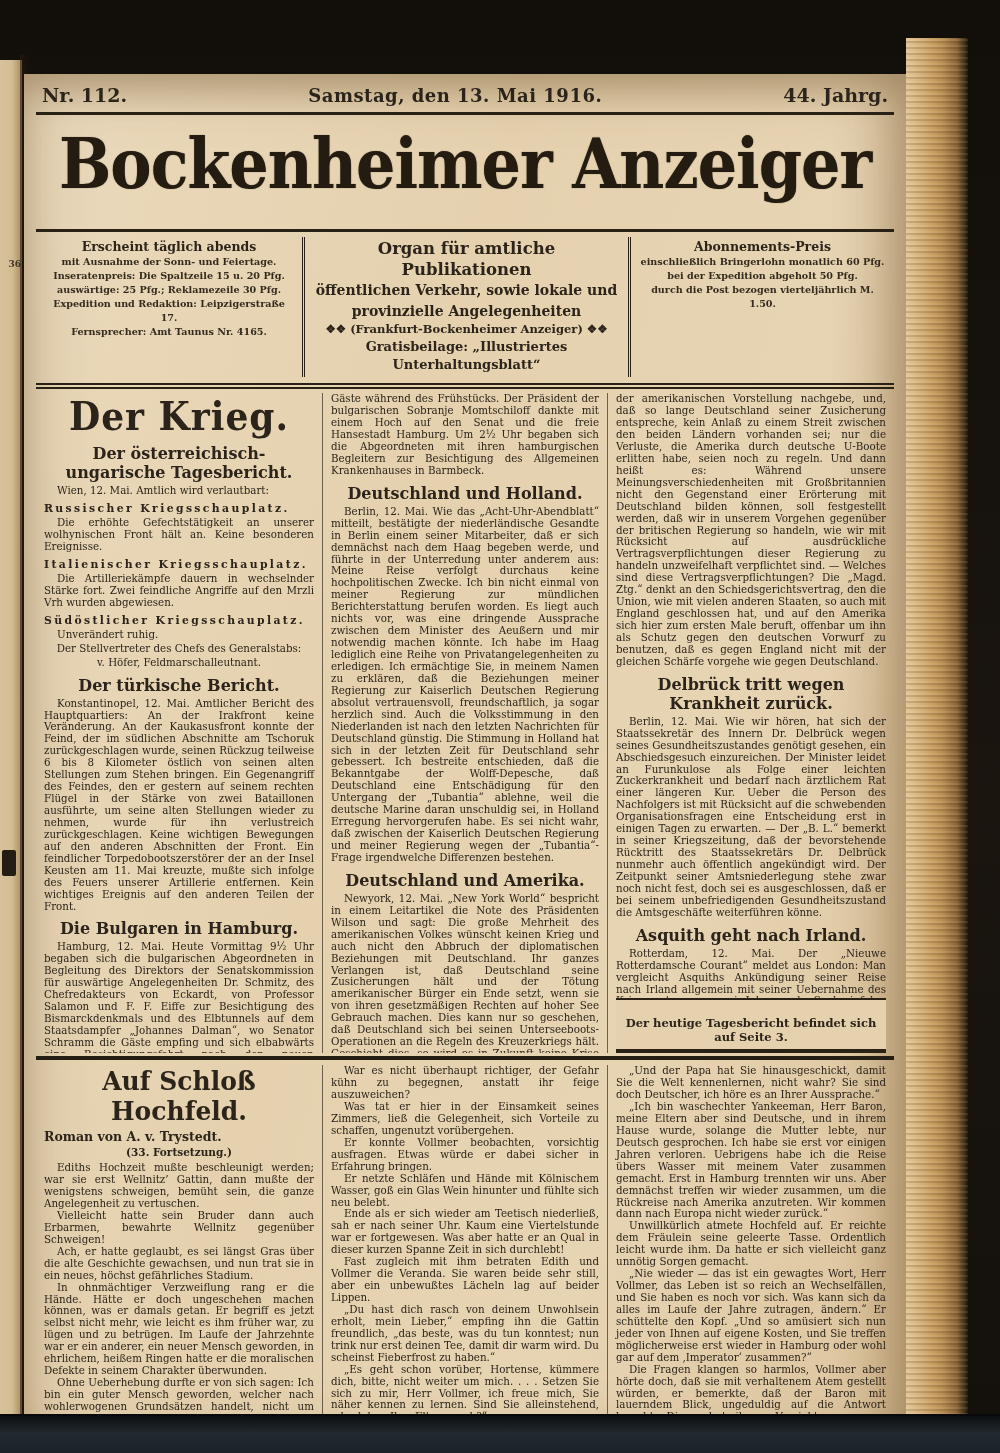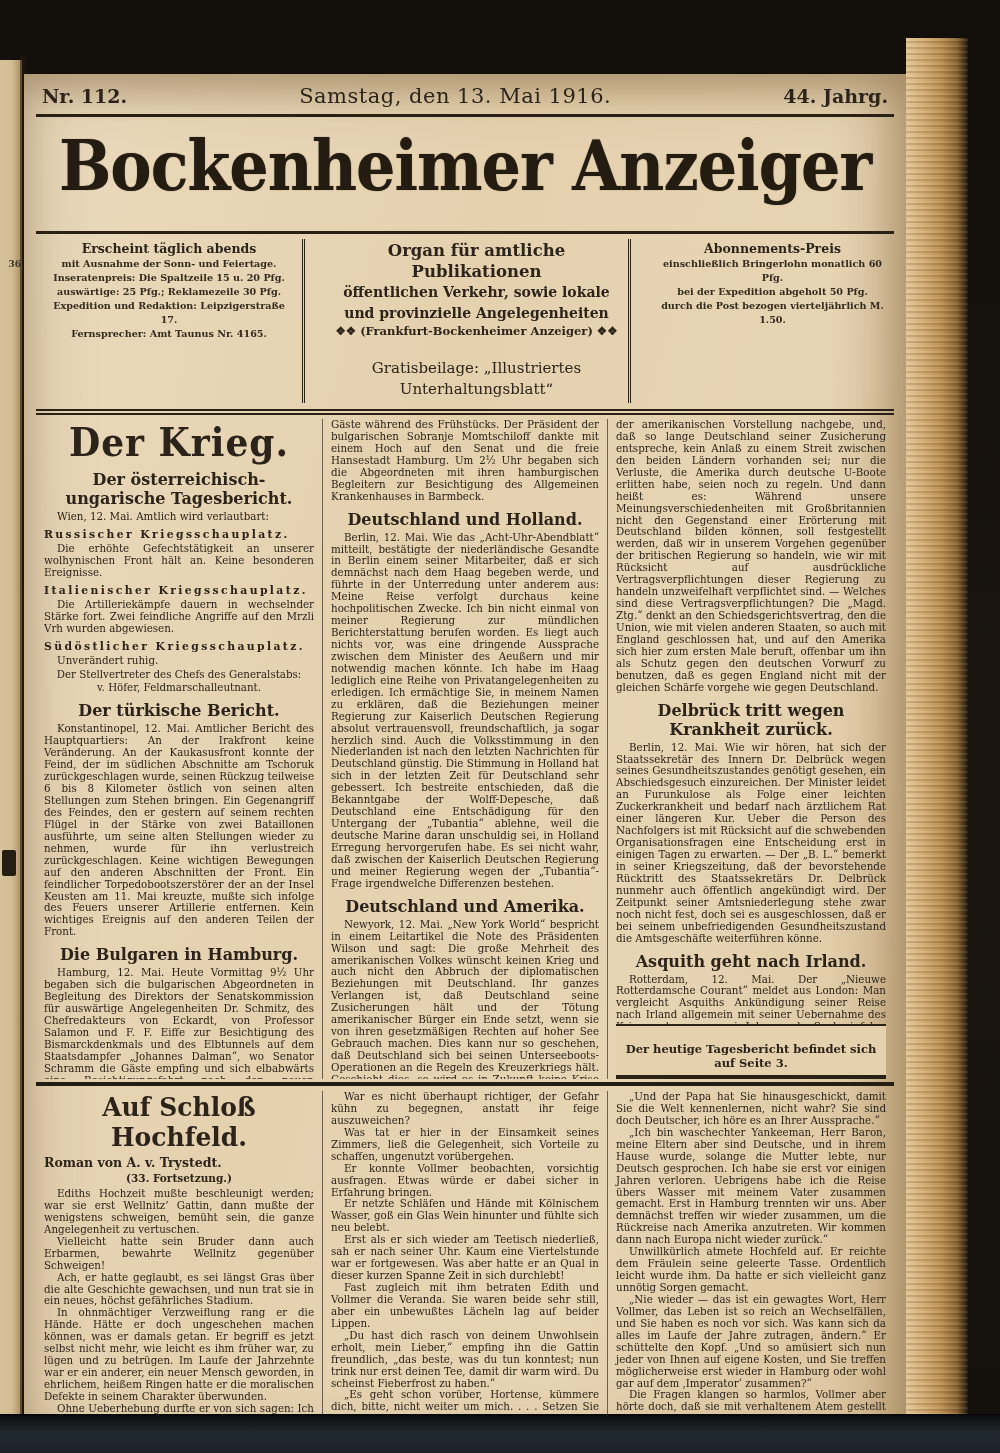--- a/index.html
+++ b/index.html
@@ -29,35 +29,35 @@
 
   
   .page{position:absolute;left:24px;top:74px;width:882px;height:1380px;color:#2c241a;
       background:linear-gradient(105deg,#ead9bc 0%,#e5d1ae 40%,#e7d4b3 70%,#dcc49d 100%);
       box-shadow:inset 0 0 70px rgba(95,62,20,.28), inset -28px 0 45px rgba(120,80,30,.22), inset 0 18px 30px rgba(90,60,20,.18);
       padding:6px 12px 10px;box-sizing:border-box;}
 
   .issue-line{display:flex;justify-content:space-between;align-items:baseline;
       border-bottom:3px solid #2a2116;padding:4px 6px 6px;}
   .issue-no,.volume{font-size:19px;font-weight:bold;}
-  .date-line{font-size:21px;font-weight:normal;letter-spacing:.5px;}
+  .date-line{font-size:18px;font-weight:bold;letter-spacing:.5px;}
 
   .paper-title{margin:8px 0 6px;text-align:center;font-size:62px;font-weight:bold;letter-spacing:-1px;
       transform:scaleY(1.12);transform-origin:top;color:#241c11;text-shadow:0 0 1px rgba(35,25,10,.6);height:92px;}
 
   .infobox{display:grid;grid-template-columns:31% 38% 31%;border-top:3px solid #2a2116;border-bottom:6px double #2a2116;
       margin-top:14px;padding:5px 0 6px;}
   .infobox .cell{padding:2px 8px;text-align:center;}
-  .infobox .cell + .cell{border-left:3px double #2a2116;padding-left:28px;}
+  .infobox .cell + .cell{border-left:3px double #2a2116;}
   .ib-small{font-size:9.6px;line-height:1.45;font-weight:bold;color:#342b1e;}
   .ib-head{font-size:12.5px;font-weight:bold;line-height:1.3;}
   .ib-organ1{font-size:16.5px;font-weight:bold;line-height:1.25;}
   .ib-organ2{font-size:14px;font-weight:bold;line-height:1.45;}
   .ib-organ3{font-size:11.5px;font-weight:bold;line-height:1.45;}
-  .ib-organ4{font-size:15px;font-weight:normal;line-height:1.45;margin-top:18px;}
+  .ib-organ4{font-size:13px;font-weight:bold;line-height:1.45;}
 
   .cols{display:grid;grid-template-columns:1fr 1fr 1fr;}
   .col{padding:0 8px;overflow:hidden;}
   .col.mid{border-left:1px solid rgba(42,33,22,.65);border-right:1px solid rgba(42,33,22,.65);}
   .war .col{height:660px;}
   .war{margin-top:4px;}
   .col3wrap{position:relative;}
 
   h2.krieg{font-size:36px;text-align:center;margin:2px 0 6px;transform:scaleY(1.08);letter-spacing:1px;}
   h3.art{font-size:16px;text-align:center;margin:7px 0 3px;}
@@ -186,21 +186,21 @@
         <p>In ohnmächtiger Verzweiflung rang er die Hände. Hätte er doch ungeschehen machen können, was er damals getan. Er begriff es jetzt selbst nicht mehr, wie leicht es ihm früher war, zu lügen und zu betrügen. Im Laufe der Jahrzehnte war er ein anderer, ein neuer Mensch geworden, in ehrlichem, heißem Ringen hatte er die moralischen Defekte in seinem Charakter überwunden.</p>
         <p>Ohne Ueberhebung durfte er von sich sagen: Ich bin ein guter Mensch geworden, welcher nach wohlerwogenen Grundsätzen handelt, nicht um eine Linie von den Gepflogenheiten eines Ehrenmannes abweicht.</p>
         <p>Beruhigte ihn diese Sicherheit und Gewißheit einigermaßen, so änderte das allerdings an der gegenwärtigen Sachlage nichts. Die Vergangenheit hob drohend ihr Haupt, die Schuld verlangte Sühne.</p>
 
       </div>
       <div class="col mid">
         <p>War es nicht überhaupt richtiger, der Gefahr kühn zu begegnen, anstatt ihr feige auszuweichen?</p>
         <p>Was tat er hier in der Einsamkeit seines Zimmers, ließ die Gelegenheit, sich Vorteile zu schaffen, ungenutzt vorübergehen.</p>
         <p>Er konnte Vollmer beobachten, vorsichtig ausfragen. Etwas würde er dabei sicher in Erfahrung bringen.</p>
         <p>Er netzte Schläfen und Hände mit Kölnischem Wasser, goß ein Glas Wein hinunter und fühlte sich neu belebt.</p>
-        <p>Erst als er sich wieder am Teetisch niederließ, sah er nach seiner Uhr. Kaum eine Viertelstunde war er fortgewesen. Was aber hatte er an Qual in dieser kurzen Spanne Zeit in sich durchlebt!</p>
+        <p>Ende als er sich wieder am Teetisch niederließ, sah er nach seiner Uhr. Kaum eine Viertelstunde war er fortgewesen. Was aber hatte er an Qual in dieser kurzen Spanne Zeit in sich durchlebt!</p>
         <p>Fast zugleich mit ihm betraten Edith und Vollmer die Veranda. Sie waren beide sehr still, aber ein unbewußtes Lächeln lag auf beider Lippen.</p>
         <p>„Du hast dich rasch von deinem Unwohlsein erholt, mein Lieber,“ empfing ihn die Gattin freundlich, „das beste, was du tun konntest; nun trink nur erst deinen Tee, damit dir warm wird. Du scheinst Fieberfrost zu haben.“</p>
         <p>„Es geht schon vorüber, Hortense, kümmere dich, bitte, nicht weiter um mich. . . . Setzen Sie sich zu mir, Herr Vollmer, ich freue mich, Sie näher kennen zu lernen. Sind Sie alleinstehend, oder leben Ihre Eltern noch?“</p>
 
       </div>
       <div class="col">
         <p>„Und der Papa hat Sie hinausgeschickt, damit Sie die Welt kennenlernen, nicht wahr? Sie sind doch Deutscher, ich höre es an Ihrer Aussprache.“</p>
         <p>„Ich bin waschechter Yankeeman, Herr Baron, meine Eltern aber sind Deutsche, und in ihrem Hause wurde, solange die Mutter lebte, nur Deutsch gesprochen. Ich habe sie erst vor einigen Jahren verloren. Uebrigens habe ich die Reise übers Wasser mit meinem Vater zusammen gemacht. Erst in Hamburg trennten wir uns. Aber demnächst treffen wir wieder zusammen, um die Rückreise nach Amerika anzutreten. Wir kommen dann nach Europa nicht wieder zurück.“</p>
         <p>Unwillkürlich atmete Hochfeld auf. Er reichte dem Fräulein seine geleerte Tasse. Ordentlich leicht wurde ihm. Da hatte er sich vielleicht ganz unnötig Sorgen gemacht.</p>
         <p>„Nie wieder — das ist ein gewagtes Wort, Herr Vollmer, das Leben ist so reich an Wechselfällen, und Sie haben es noch vor sich. Was kann sich da alles im Laufe der Jahre zutragen, ändern.“ Er schüttelte den Kopf. „Und so amüsiert sich nun jeder von Ihnen auf eigene Kosten, und Sie treffen möglicherweise erst wieder in Hamburg oder wohl gar auf dem ‚Imperator‘ zusammen?“</p>

